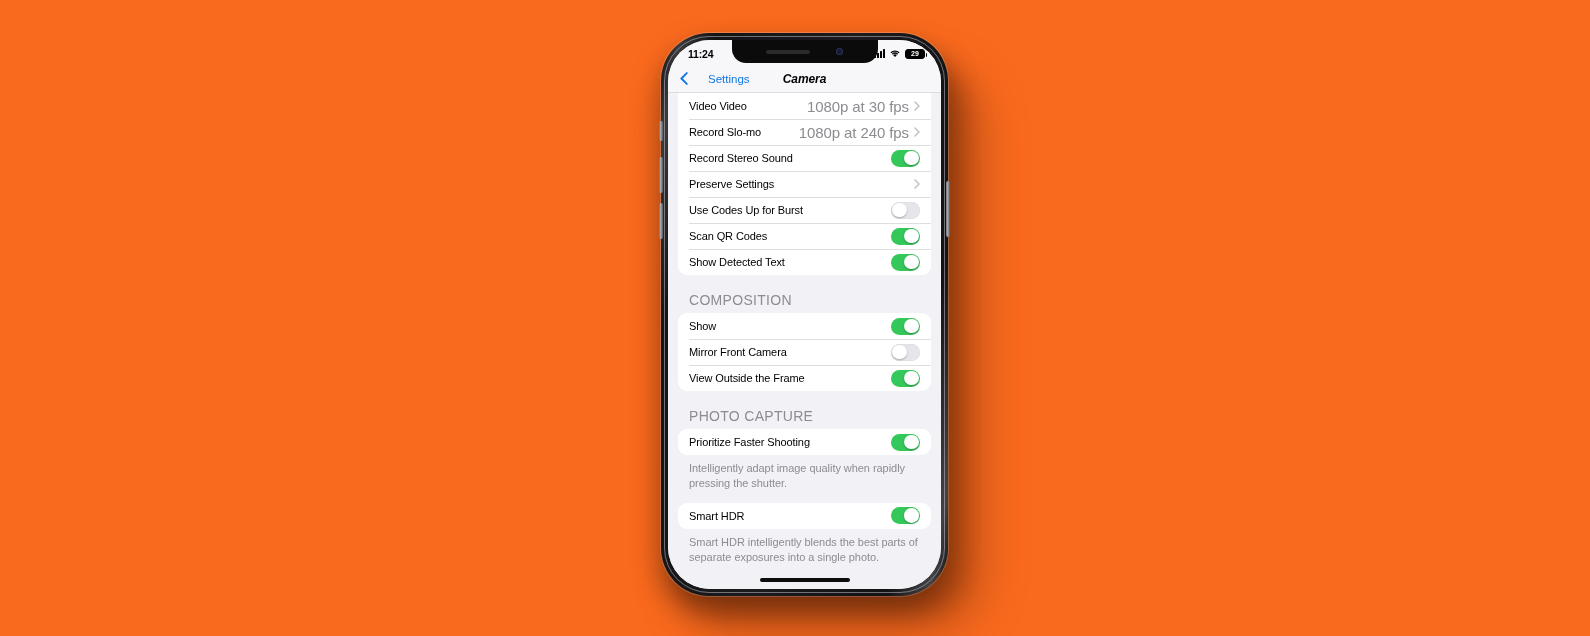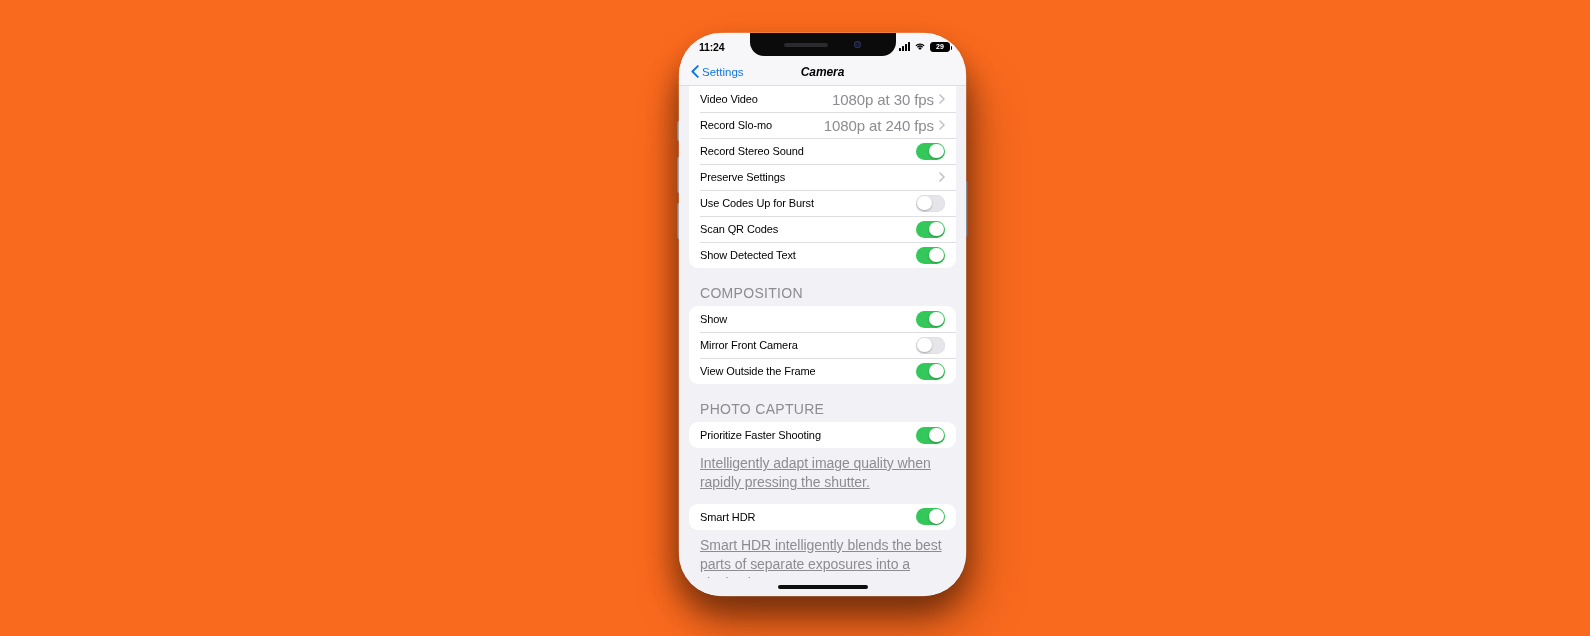--- a/index.html
+++ b/index.html
@@ -44,27 +44,28 @@
     border-radius: 52px;
     background: #8a2f07;
     opacity: .30;
     filter: blur(12px);
     transform: translate(10px, 8px);
   }
 
   
   #phone {
     position: absolute;
-    left: 679px;
+    left: 661px;
     top: 33px;
     width: 287px;
     height: 563px;
     border-radius: 48px;
     background: linear-gradient(100deg,#101012 0%,#3a3a3e 5%,#141416 14%,#1b1b1e 50%,#131315 84%,#434347 95%,#0e0e10 100%);
     box-shadow: 0 0 0 1px rgba(255,255,255,.18), 0 14px 30px rgba(0,0,0,.35);
+    padding: 7px;
   }
 
   #phone-inner-ring {
     position: absolute;
     inset: 3px;
     border-radius: 45px;
     border: 1px solid rgba(190,190,195,.55);
     pointer-events: none;
   }
 
@@ -185,21 +186,21 @@
     display: flex;
     align-items: center;
     position: relative;
     padding: 0 12px;
     border-bottom: .5px solid rgba(0,0,0,.10);
     z-index: 15;
   }
   #nav-back {
     display: flex;
     align-items: center;
-    gap: 3px;
+    gap: 20px;
     color: #1277E2;
     font-size: 11.5px;
     cursor: pointer;
   }
   #nav-back-chevron {
     width: 8px; height: 13px;
     flex: 0 0 8px;
   }
   #nav-title {
     position: absolute;
@@ -287,26 +288,25 @@
 
   .section-header {
     font-size: 14px;
     color: #8C8C91;
     letter-spacing: .3px;
     padding: 17px 11px 5px;
     text-transform: uppercase;
   }
 
   .footnote {
-    font-size: 14px;
+    font-size: 11px;
     line-height: 1.35;
     color: #8C8C91;
     padding: 6px 11px 0;
     letter-spacing: -.05px;
-    text-decoration: underline;
   }
 
   .gap-sm { height: 12px; }
 
   
   #home-indicator-area {
     flex: 0 0 18px;
     background: #F2F1F6;
     display: flex;
     align-items: center;

